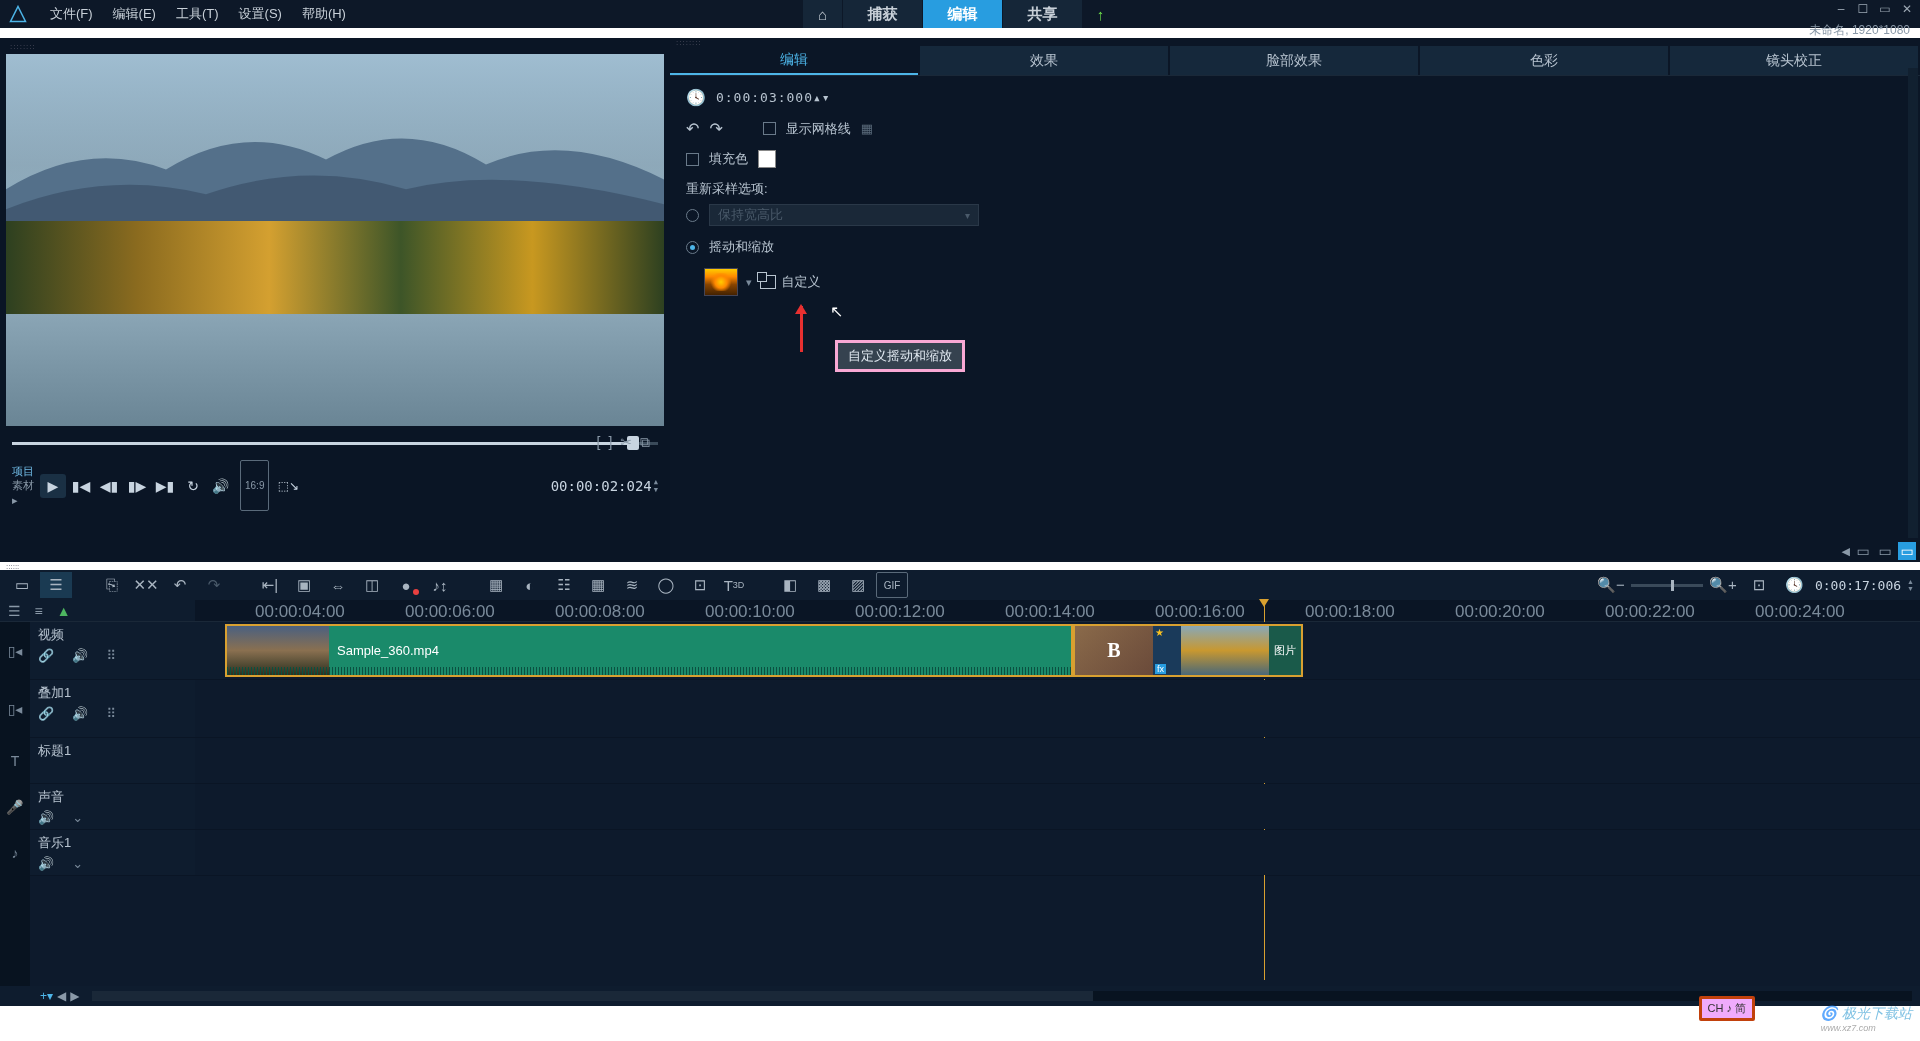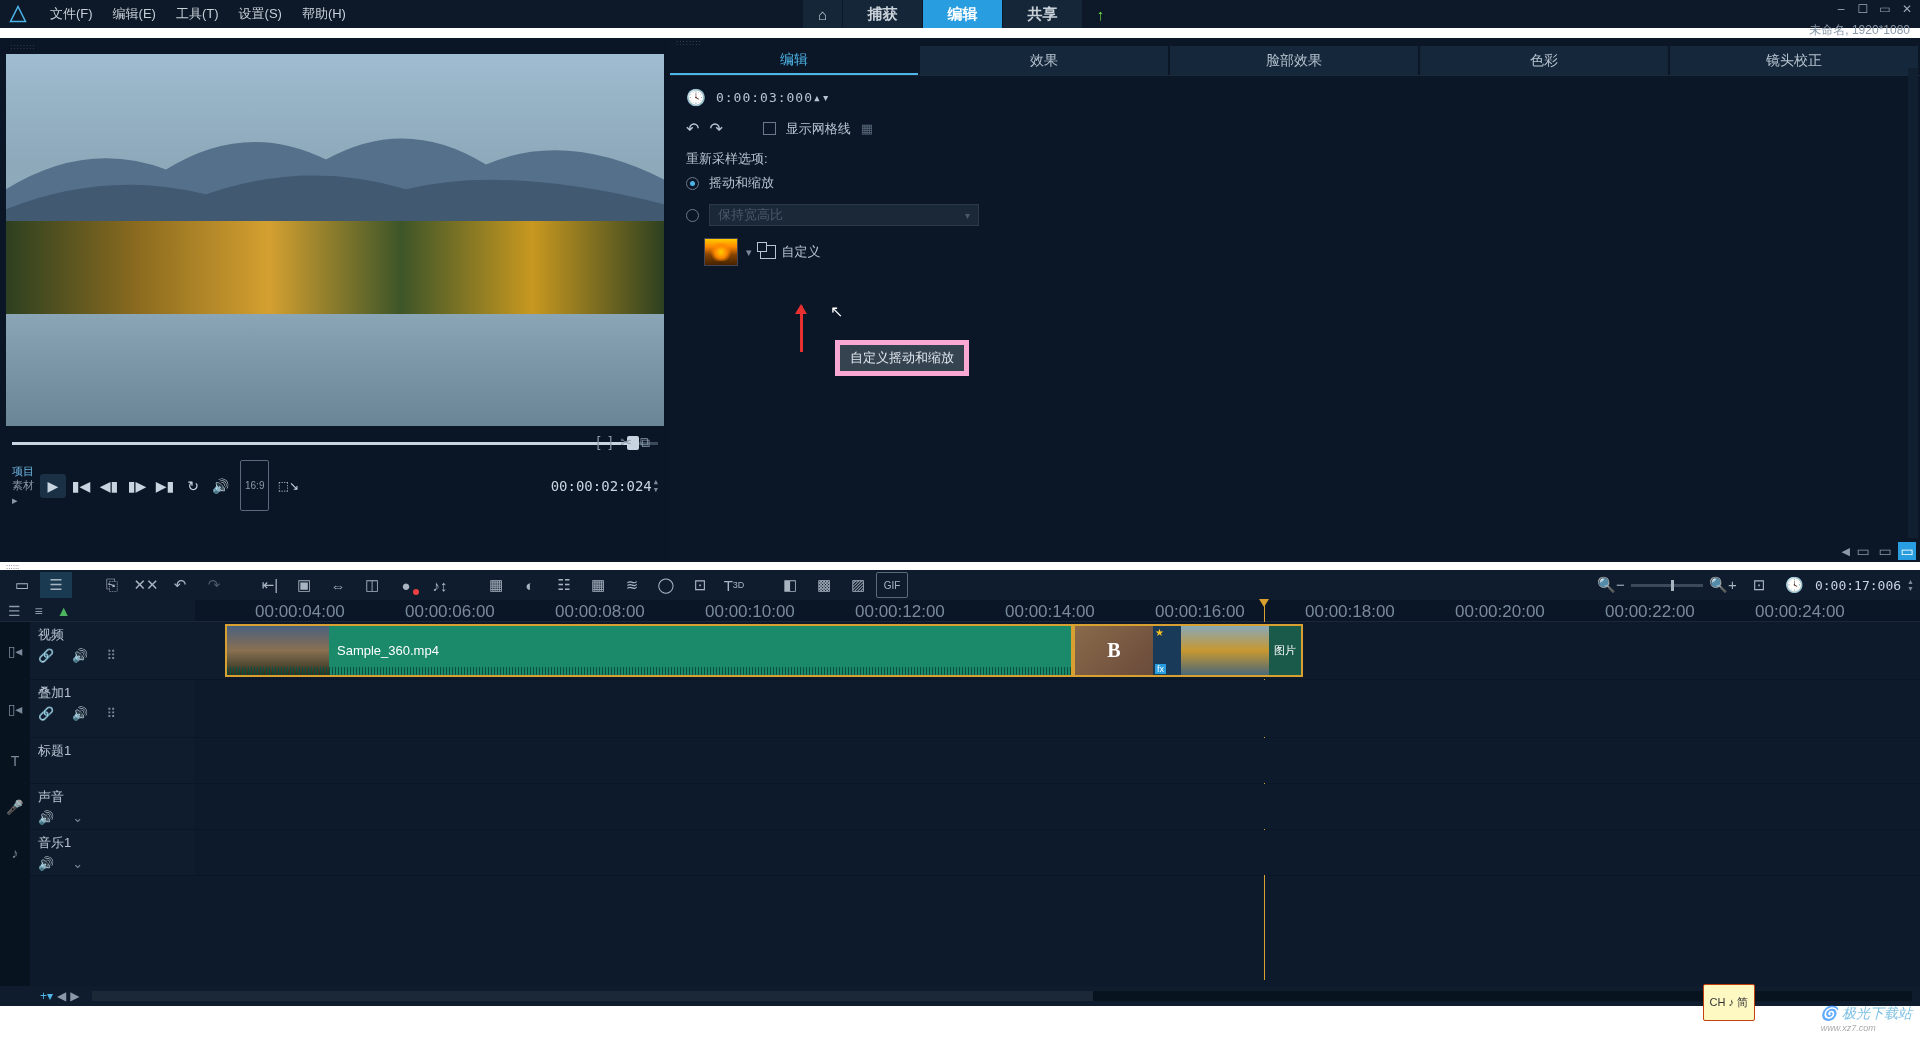--- a/index.html
+++ b/index.html
@@ -66,21 +66,21 @@
 .radio.on::after{content:"";position:absolute;inset:3px;background:#4db5e8;border-radius:50%;}
 .select-dis{width:270px;height:22px;background:#1a2838;border:1px solid #2a3848;color:#4a5a6a;padding:2px 8px;display:flex;align-items:center;justify-content:space-between;}
 .select-dis::after{content:"▾";font-size:10px;}
 .preset-row{display:flex;align-items:center;gap:8px;margin-left:18px;margin-top:8px;}
 .preset-thumb{width:34px;height:28px;background:linear-gradient(180deg,#fc0 0%,#f80 30%,#840 60%,#420 100%);border:1px solid #445;position:relative;}
 .preset-thumb::after{content:"";position:absolute;inset:4px;background:radial-gradient(circle at 50% 50%,#ffcc00 0%,#ff8800 40%,transparent 70%);}
 .preset-dd{color:#7a8a9a;font-size:11px;}
 .custom-btn{display:flex;align-items:center;gap:6px;cursor:pointer;}
 .custom-ic{width:16px;height:14px;border:1px solid #b8c4d0;position:relative;}
 .custom-ic::before{content:"";position:absolute;left:-4px;top:-4px;width:8px;height:8px;border:1px solid #b8c4d0;background:#0b1626;}
-.tooltip{position:absolute;left:835px;top:340px;background:#35424f;border:5px solid #f9a8d4;padding:4px 10px;font-size:13px;color:#e0e8f0;}
+.tooltip{position:absolute;left:835px;top:340px;background:#35424f;border:3px solid #f9a8d4;padding:4px 10px;font-size:13px;color:#e0e8f0;}
 .arrow-anno{position:absolute;left:800px;top:306px;width:3px;height:46px;background:#e83030;}
 .arrow-anno::before{content:"";position:absolute;left:-5px;top:-2px;border-left:6px solid transparent;border-right:6px solid transparent;border-bottom:10px solid #e83030;}
 .cursor-anno{position:absolute;left:830px;top:302px;font-size:16px;color:#fff;}
 
 .right-bottom{position:absolute;bottom:2px;right:4px;display:flex;gap:4px;color:#8a99a8;font-size:14px;align-items:center;}
 .right-bottom .sm{width:18px;height:18px;display:flex;align-items:center;justify-content:center;cursor:pointer;}
 .right-bottom .hl{background:#289de0;color:#fff;}
 
 
 .tb-strip { height:30px; background:#0e1c2e; display:flex; align-items:center; padding:0 6px; gap:2px;}
@@ -117,21 +117,21 @@
 .clip2-b{width:28px;background:#1a3a5a;position:relative;}
 .clip2-b::before{content:"★";position:absolute;left:2px;top:1px;color:#f8c020;font-size:10px;}
 .clip2-b::after{content:"fx";position:absolute;left:2px;bottom:1px;background:#289de0;color:#fff;font-size:9px;padding:0 2px;}
 .clip2-c{width:88px;background:linear-gradient(180deg,#88a8b8 0%,#c89830 50%,#4a6878 100%);}
 .clip2-d{width:32px;background:#1a5a4a;color:#fff;font-size:11px;display:flex;align-items:center;justify-content:center;writing-mode:horizontal-tb;}
 
 .type-col{width:30px;background:#081320;}
 .type-ic{height:58px;display:flex;align-items:center;justify-content:center;color:#7a8a9a;font-size:14px;}
 .type-ic.short{height:46px;}
 
-.ime-badge{position:absolute;right:165px;bottom:20px;background:#fef9c3;border:1px solid #c2410c;padding:10px 6px;font-size:11px;color:#333;border-radius:2px;}
+.ime-badge{position:absolute;right:165px;bottom:20px;background:#f0abfc;border:3px solid #c2410c;padding:2px 6px;font-size:11px;color:#333;border-radius:2px;}
 .watermark{position:absolute;right:8px;bottom:8px;color:#4aa8d8;font-size:14px;font-style:italic;opacity:0.7;}
 .watermark .sub{display:block;font-size:9px;color:#888;}
 
 .bottom-bar{height:20px;background:#0e1c2e;display:flex;align-items:center;padding-left:40px;gap:4px;color:#8a99a8;font-size:12px;}
 .bottom-bar .bb{cursor:pointer;}
 .hscroll{flex:1;height:10px;background:#081320;margin:0 8px;position:relative;}
 .hscroll::after{content:"";position:absolute;left:0;width:55%;top:0;bottom:0;background:#1a2838;}
 
 
 .tutorial-wrap{position:relative;width:1920px;height:1041px;background:#fff;display:flex;align-items:flex-start;justify-content:flex-start;}
@@ -236,30 +236,35 @@
         <span class="tc-field"><span>0:00:03:000</span>▴▾</span>
       </div>
       <div class="prow">
         <span class="undo-ic">↶</span>
         <span class="redo-ic">↷</span>
         <span style="width:20px;"></span>
         <span class="chk"></span>
         <span>显示网格线</span>
         <span style="color:#5a6a7a;">▦</span>
       </div>
+      <div class="prow">
+        <span class="chk"></span>
+        <span>填充色</span>
+        <span class="colorbox"></span>
+      </div>
       <div style="margin-bottom:6px;">重新采样选项:</div>
-      <div class="prow" style="margin-top:4px;">
-        <span class="radio on"></span>
-        <span>摇动和缩放</span>
-      </div>
       <div class="prow">
         <span class="radio"></span>
         <div class="select-dis">
                 <span>保持宽高比</span>
               </div>
+      </div>
+      <div class="prow" style="margin-top:4px;">
+        <span class="radio on"></span>
+        <span>摇动和缩放</span>
       </div>
       <div class="preset-row">
         <div class="preset-thumb"></div>
         <span class="preset-dd">▾</span>
         <div class="custom-btn">
           <span class="custom-ic"></span>
           <span>自定义</span>
         </div>
       </div>
     </div>

